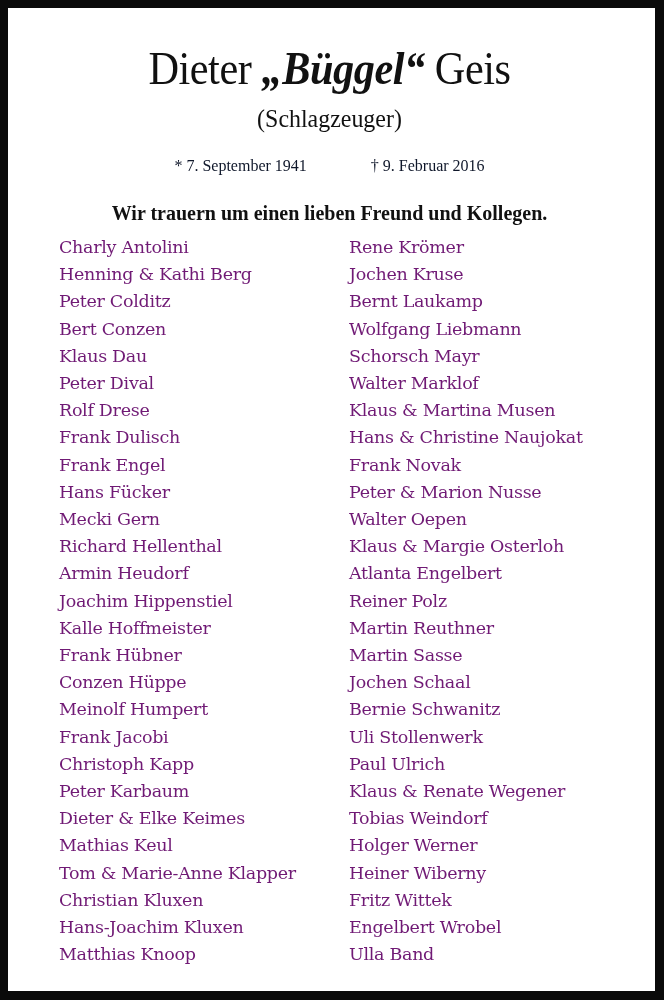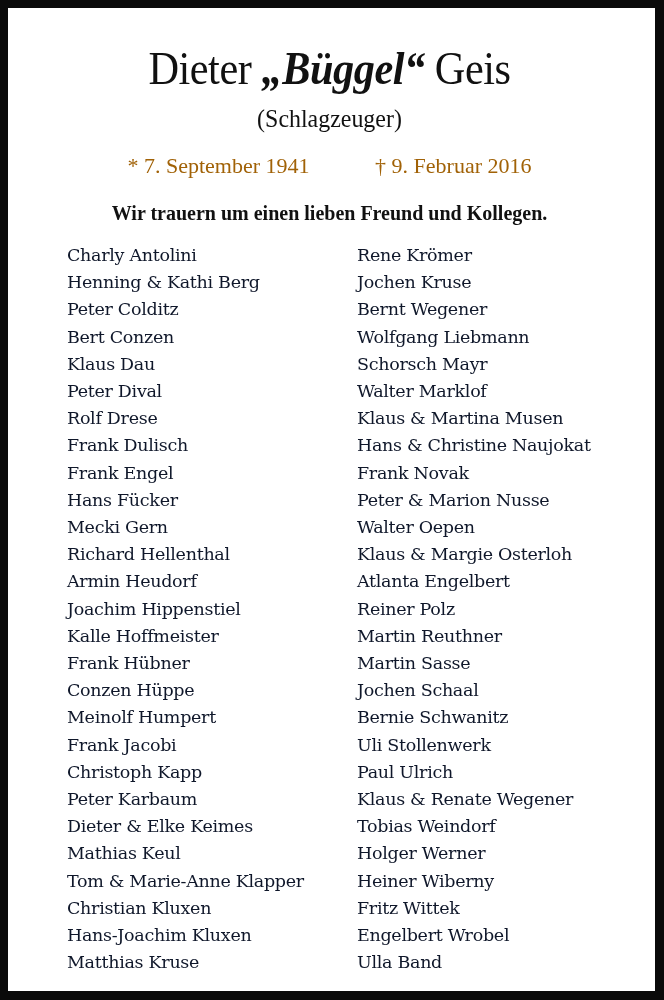--- a/index.html
+++ b/index.html
@@ -29,41 +29,41 @@
     text-align: center;
     font-family: "Liberation Serif", serif;
     font-size: 26px; line-height: 30px;
     color: #111111;
     transform: scaleX(0.92);
   }
   .dates {
     position: absolute; left: 0; right: 0; top: 145px;
     text-align: center;
     font-family: "Liberation Serif", serif;
-    font-size: 22px; line-height: 26px;
-    color: #a16207;
+    font-size: 16px; line-height: 26px;
+    color: #0f172a;
   }
   .dates .born { display: inline-block; margin-right: 60px; }
   .dates .died { display: inline-block; }
   .mourning {
     position: absolute; left: 0; right: 0; top: 183px;
     text-align: center;
     font-family: "Liberation Serif", serif;
     font-weight: bold;
     font-size: 20px; line-height: 26px;
     color: #111111;
     margin-top: 9px;
   }
   .col {
     position: absolute; top: 226px;
     font-family: "DejaVu Serif", serif;
     font-size: 17.5px; line-height: 27.2px;
-    color: #0f172a;
+    color: #701a75;
     letter-spacing: -0.3px;
-    margin: 8px; padding: 0; list-style: none;
+    margin: 0; padding: 0; list-style: none;
   }
   .col-left { left: 51px; }
   .col-right { left: 341px; }
   .col li { white-space: nowrap; }
 </style>
 </head>
 <body>
 
 <div class="frame">
   <div class="content">
@@ -99,26 +99,26 @@
         <li>Conzen Hüppe</li>
         <li>Meinolf Humpert</li>
         <li>Frank Jacobi</li>
         <li>Christoph Kapp</li>
         <li>Peter Karbaum</li>
         <li>Dieter &amp; Elke Keimes</li>
         <li>Mathias Keul</li>
         <li>Tom &amp; Marie-Anne Klapper</li>
         <li>Christian Kluxen</li>
         <li>Hans-Joachim Kluxen</li>
-        <li>Matthias Kruse</li>
+        <li>Matthias Knoop</li>
       </ul>
     <ul class="col col-right" id="list-right">
         <li>Rene Krömer</li>
         <li>Jochen Kruse</li>
-        <li>Bernt Wegener</li>
+        <li>Bernt Laukamp</li>
         <li>Wolfgang Liebmann</li>
         <li>Schorsch Mayr</li>
         <li>Walter Marklof</li>
         <li>Klaus &amp; Martina Musen</li>
         <li>Hans &amp; Christine Naujokat</li>
         <li>Frank Novak</li>
         <li>Peter &amp; Marion Nusse</li>
         <li>Walter Oepen</li>
         <li>Klaus &amp; Margie Osterloh</li>
         <li>Atlanta Engelbert</li>

